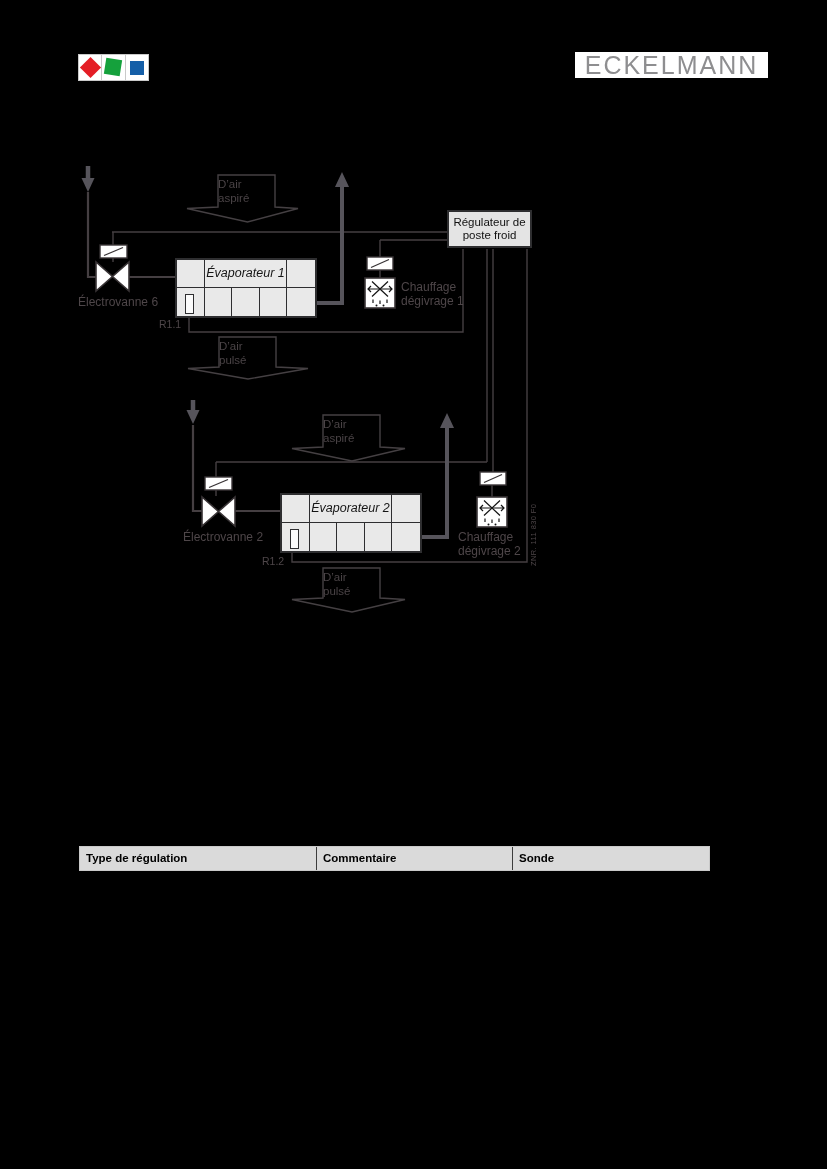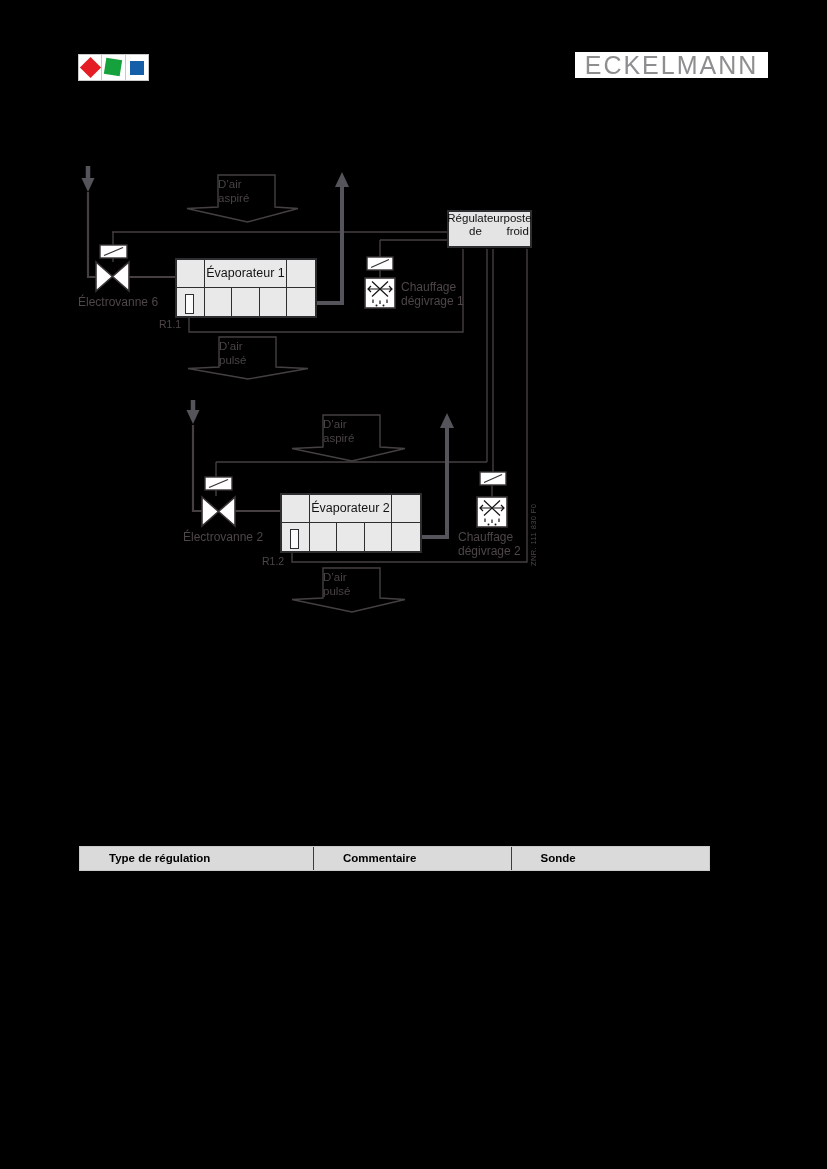--- a/index.html
+++ b/index.html
@@ -28,34 +28,34 @@
        font-size:7.5px;letter-spacing:0.4px;color:#4e4649;white-space:nowrap;}
 
   
   .evap{position:absolute;width:142px;height:60px;background:#e9e9e9;
         border:2px solid #2e2e30;box-sizing:border-box;}
   .erow{display:flex;height:28px;box-sizing:border-box;}
   .erow.t{border-bottom:1px solid #2e2e30;}
   .ec{height:100%;border-right:1px solid #2e2e30;box-sizing:border-box;}
   .ec:last-child{border-right:none;}
   .ec.w1{width:20%;}
-  .ec.w3{width:60%;text-align:center;font-size:12.5px;color:#141414;line-height:27px;}
+  .ec.w3{width:60%;text-align:center;font-size:12.5px;color:#141414;line-height:27px;font-style:italic;}
   .rsensor{position:absolute;left:8px;top:34px;width:7px;height:18px;background:#fbfbfb;
            border:1px solid #2e2e30;}
 
   
   .regbox{position:absolute;left:447px;top:210px;width:85px;height:38px;background:#e4e4e4;
-          border:2px solid #2e2e30;box-sizing:border-box;display:flex;flex-direction:row;
+          border:2px solid #2e2e30;box-sizing:border-box;display:flex;flex-direction:column;
           justify-content:center;text-align:center;font-size:11.5px;line-height:13px;color:#111;}
 
   
   .tbl{position:absolute;left:79px;top:846px;width:631px;height:25px;display:flex;
        background:#dadada;border:1px solid #c9c9c9;box-sizing:border-box;}
   .th{height:100%;border-right:1px solid #3c3c3c;box-sizing:border-box;font-weight:bold;
-      font-size:11.5px;color:#000;line-height:23px;padding-left:6px;margin-left:23px;}
+      font-size:11.5px;color:#000;line-height:23px;padding-left:6px;}
   .th:last-child{border-right:none;}
   svg{position:absolute;left:0;top:0;}
 </style>
 </head>
 <body>
 
 <div class="logo-left">
   <div class="logo-cell">
       <div class="sq red"></div>
     </div>

